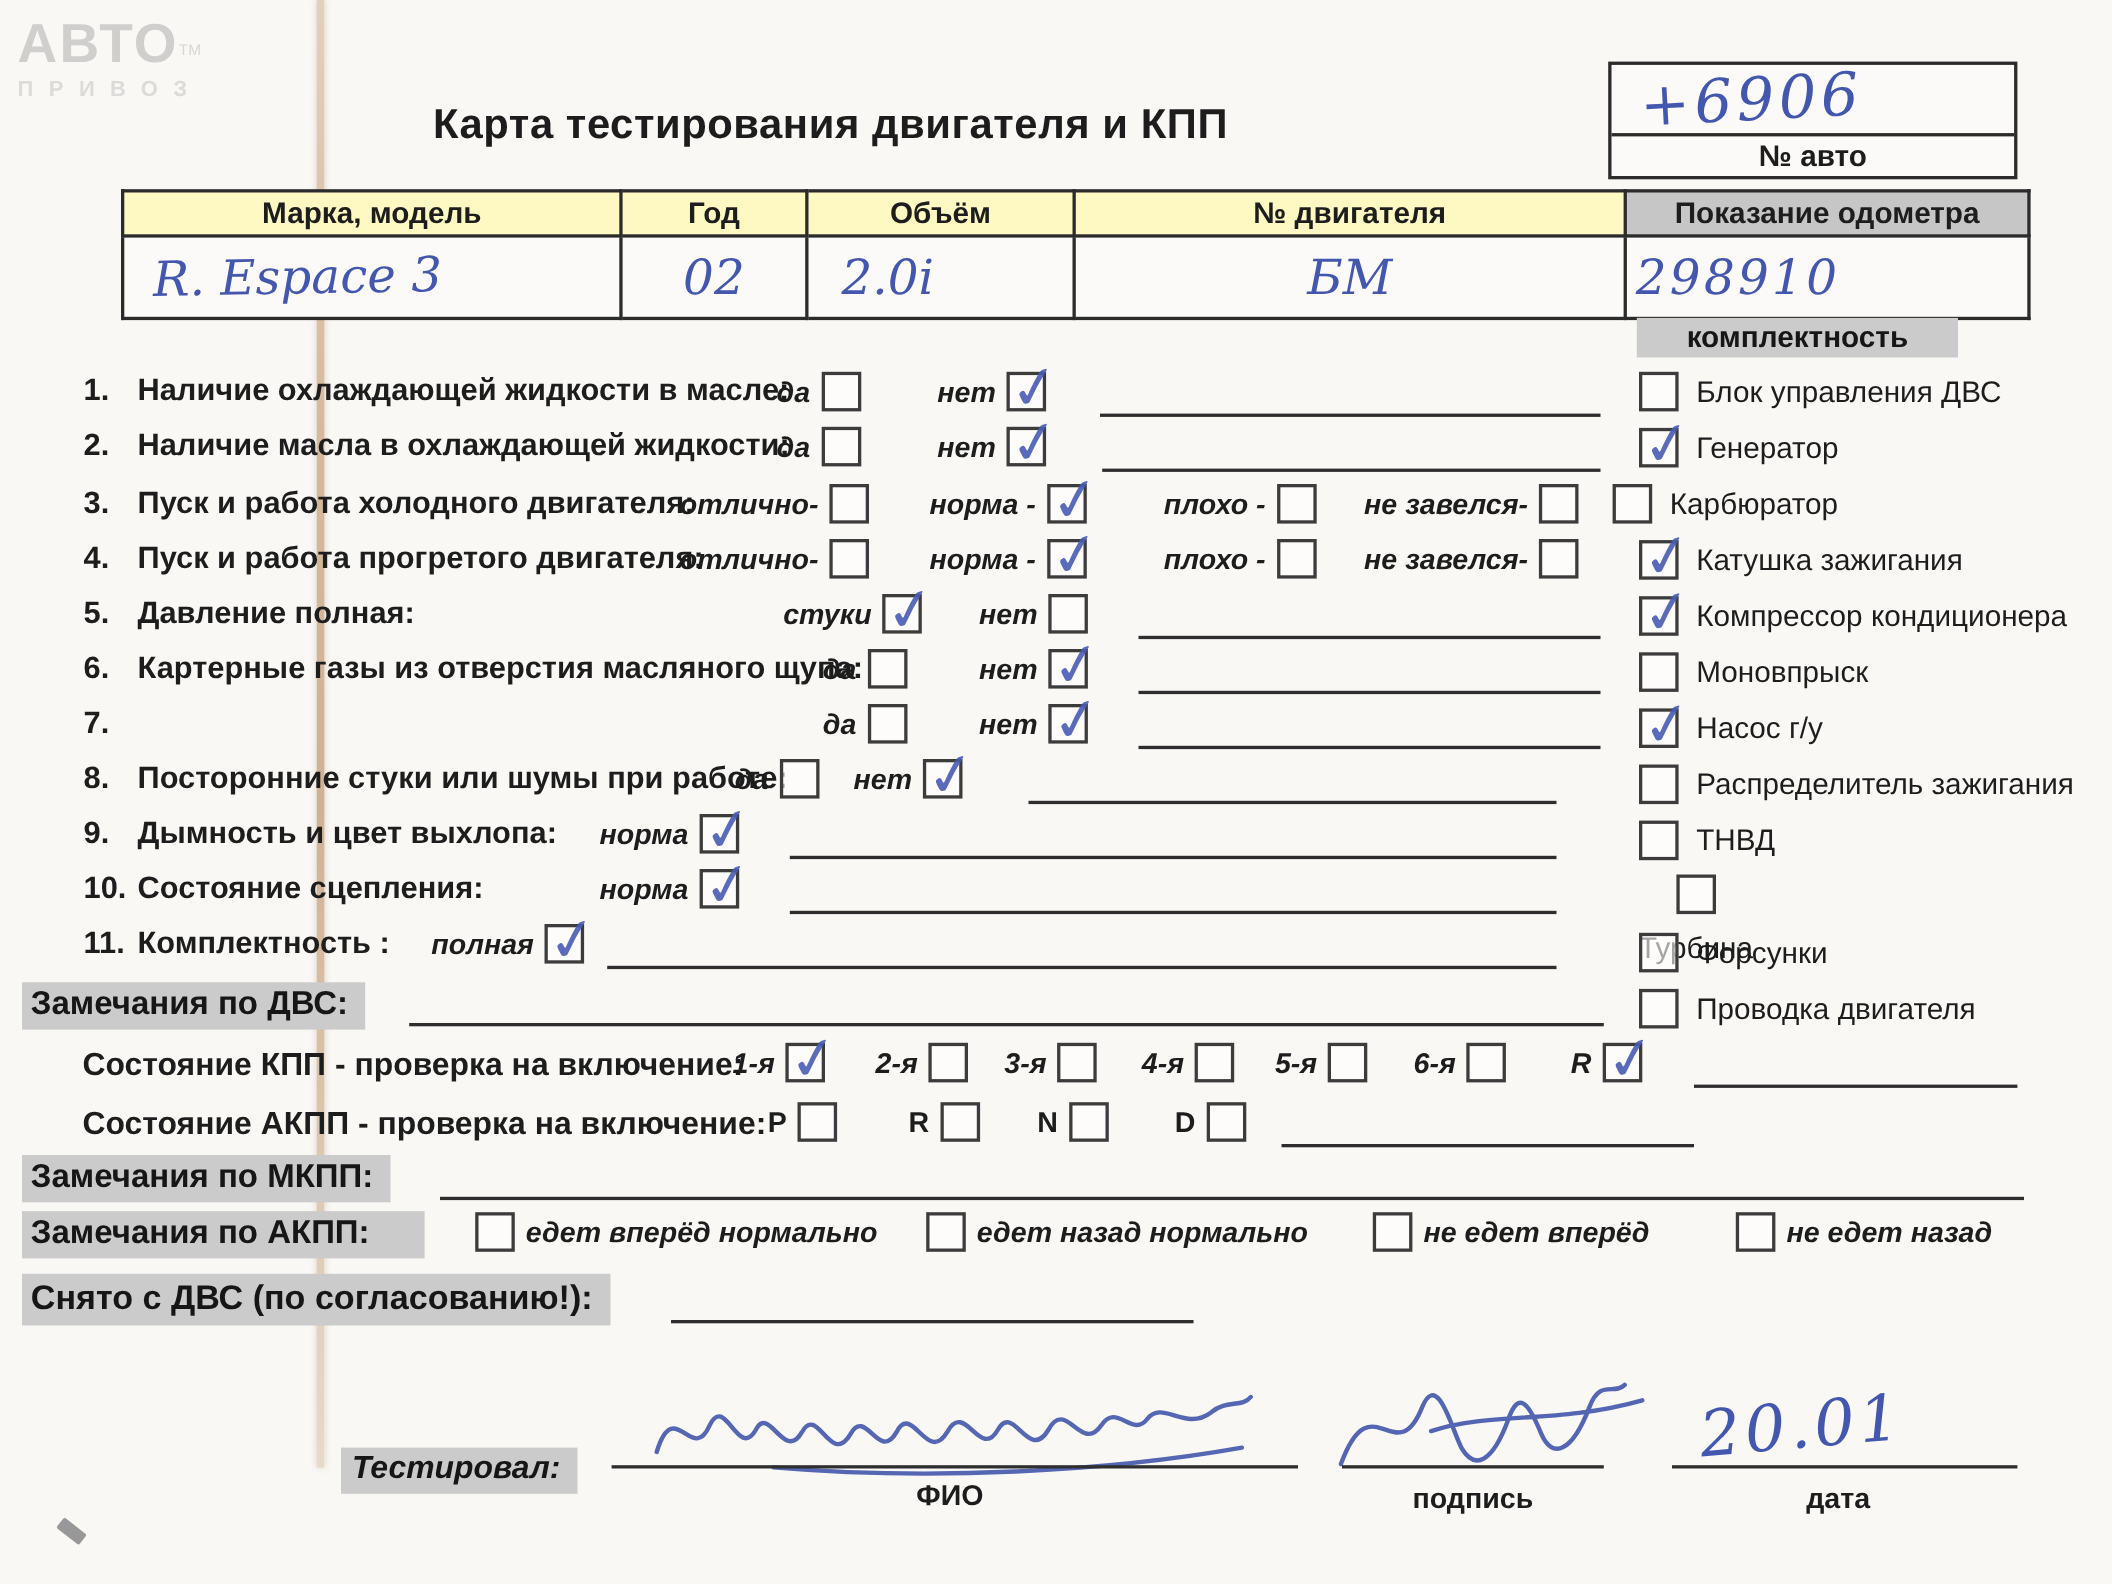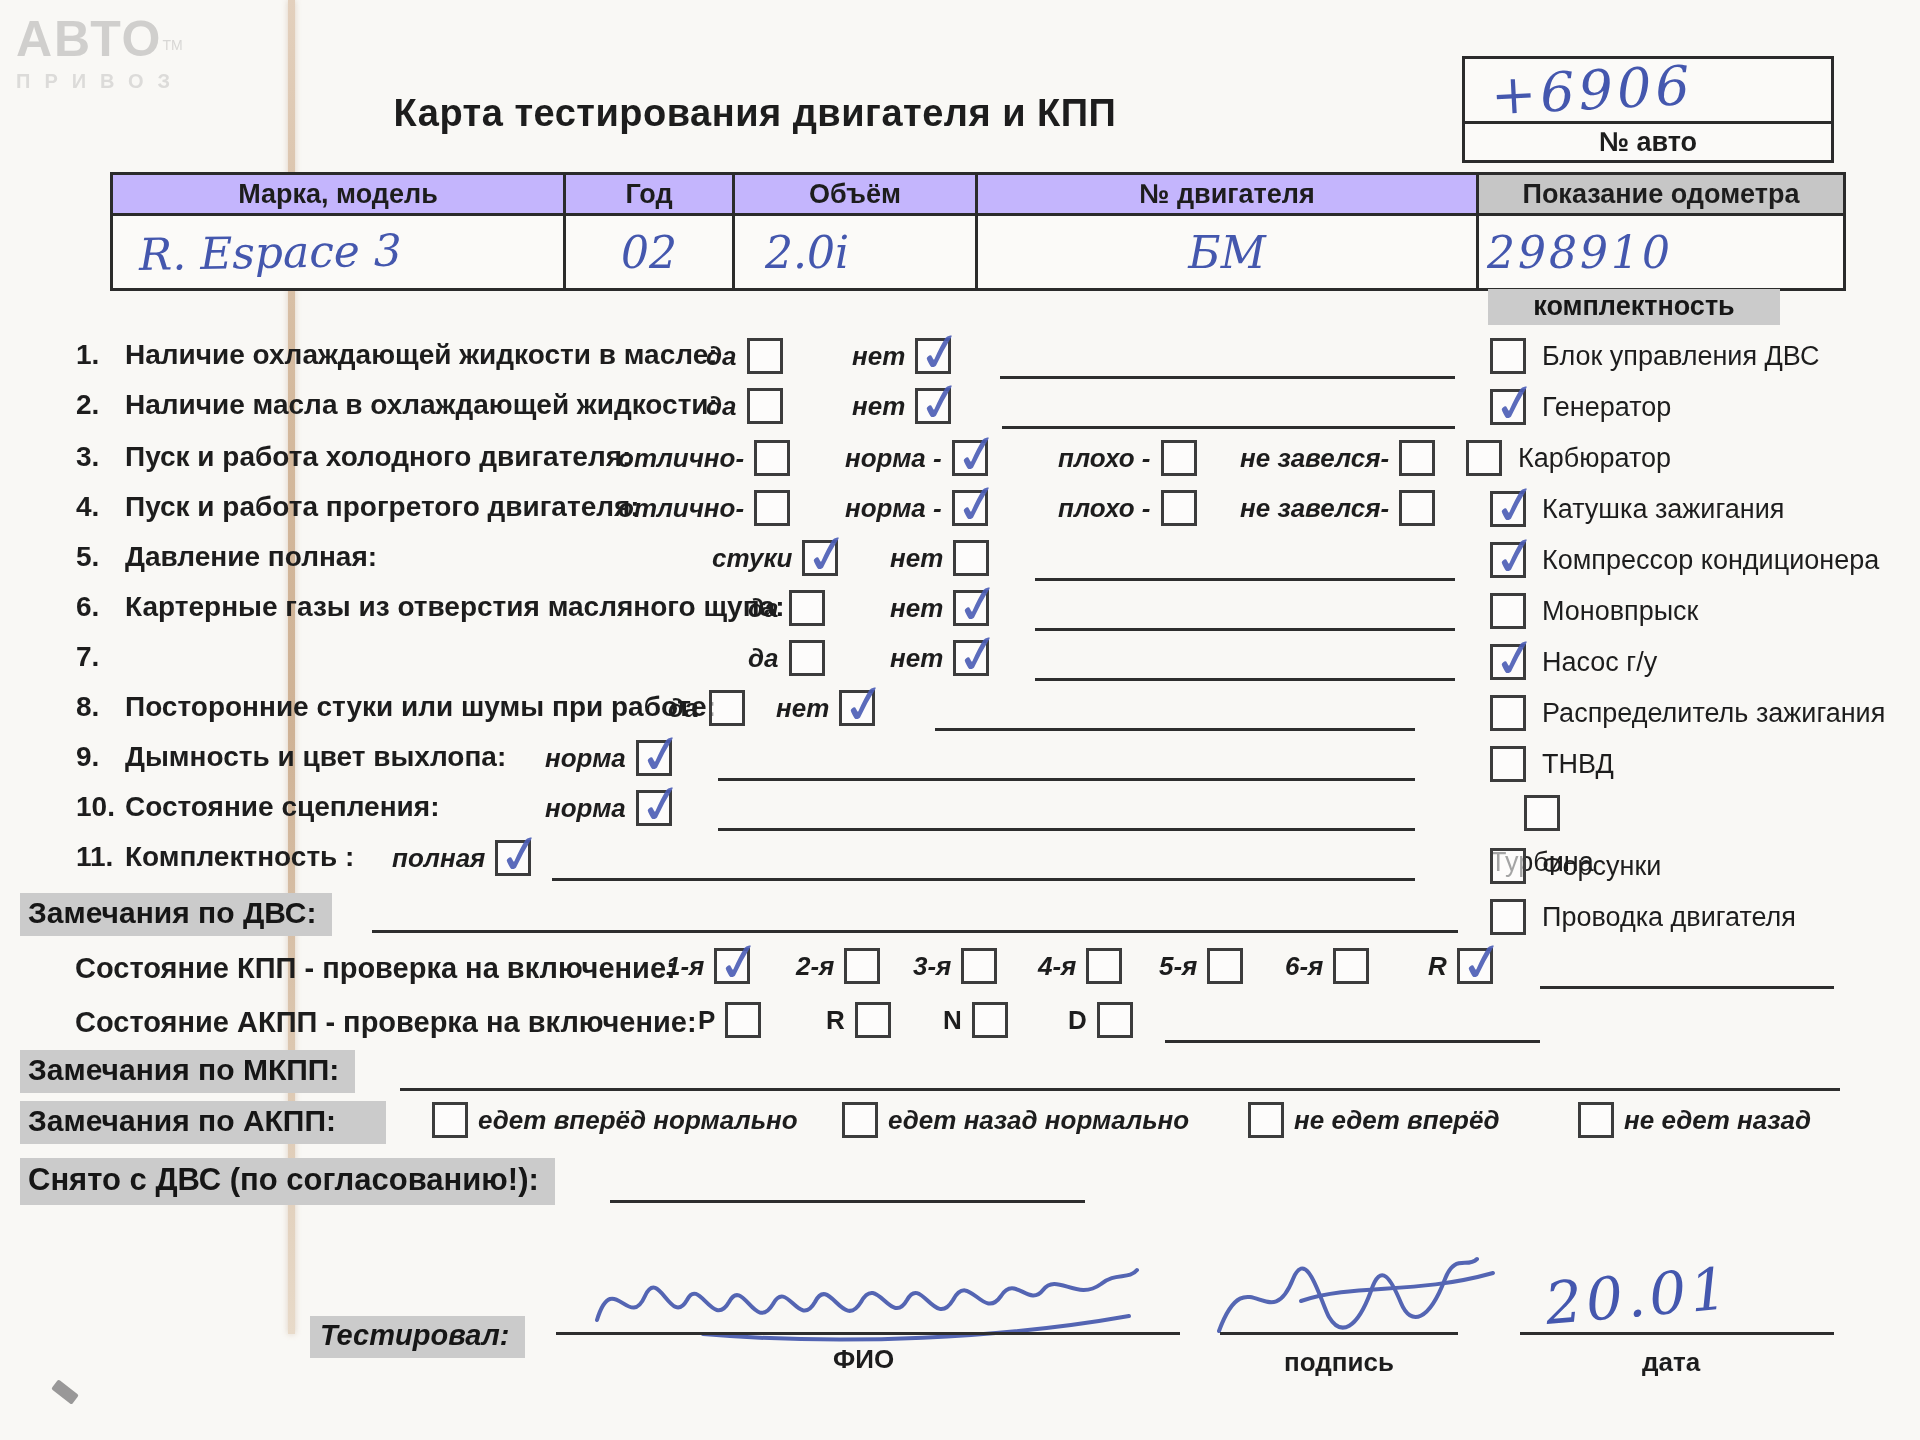--- a/index.html
+++ b/index.html
@@ -22,21 +22,21 @@
   
   .auto-box{position:absolute;left:1462px;top:56px;width:366px;border:3px solid #2b2b2b;background:#fbfaf8;}
   .auto-box .hw-cell{height:62px;display:flex;align-items:center;padding-left:26px;}
   .auto-box .num-label{border-top:3px solid #2b2b2b;height:36px;text-align:center;
          font-weight:700;font-size:27px;line-height:36px;}
   .hw{font-family:"DejaVu Serif",serif;font-style:italic;color:#4457ae;}
   .auto-hw{font-size:54px;transform:rotate(-3deg);display:inline-block;letter-spacing:4px;}
   
   .veh{position:absolute;left:110px;top:172px;width:1724px;border-collapse:collapse;table-layout:fixed;}
   .veh th,.veh td{border:3px solid #2b2b2b;padding:0;}
-  .veh th{font-size:27px;font-weight:700;height:38px;background:#c4b5fd;}
+  .veh th{font-size:27px;font-weight:700;height:38px;background:#fef9c3;}
   .veh th.shaded{background:#c6c6c6;}
   .veh td{height:72px;vertical-align:middle;background:#fbfaf8;}
   .veh td.c{text-align:center;}
   .veh .hw{font-size:44px;}
   .v-make{font-size:46px;padding-left:26px;display:inline-block;transform:rotate(-1deg);}
   .v-vol{padding-left:30px;display:inline-block;}
   .v-odo{font-size:50px;padding-left:8px;letter-spacing:3px;display:inline-block;}
   
   .item-num,.item-label{position:absolute;font-weight:700;font-size:28px;white-space:nowrap;}
   .opt{position:absolute;display:flex;align-items:center;gap:10px;height:40px;justify-content:space-between;}

